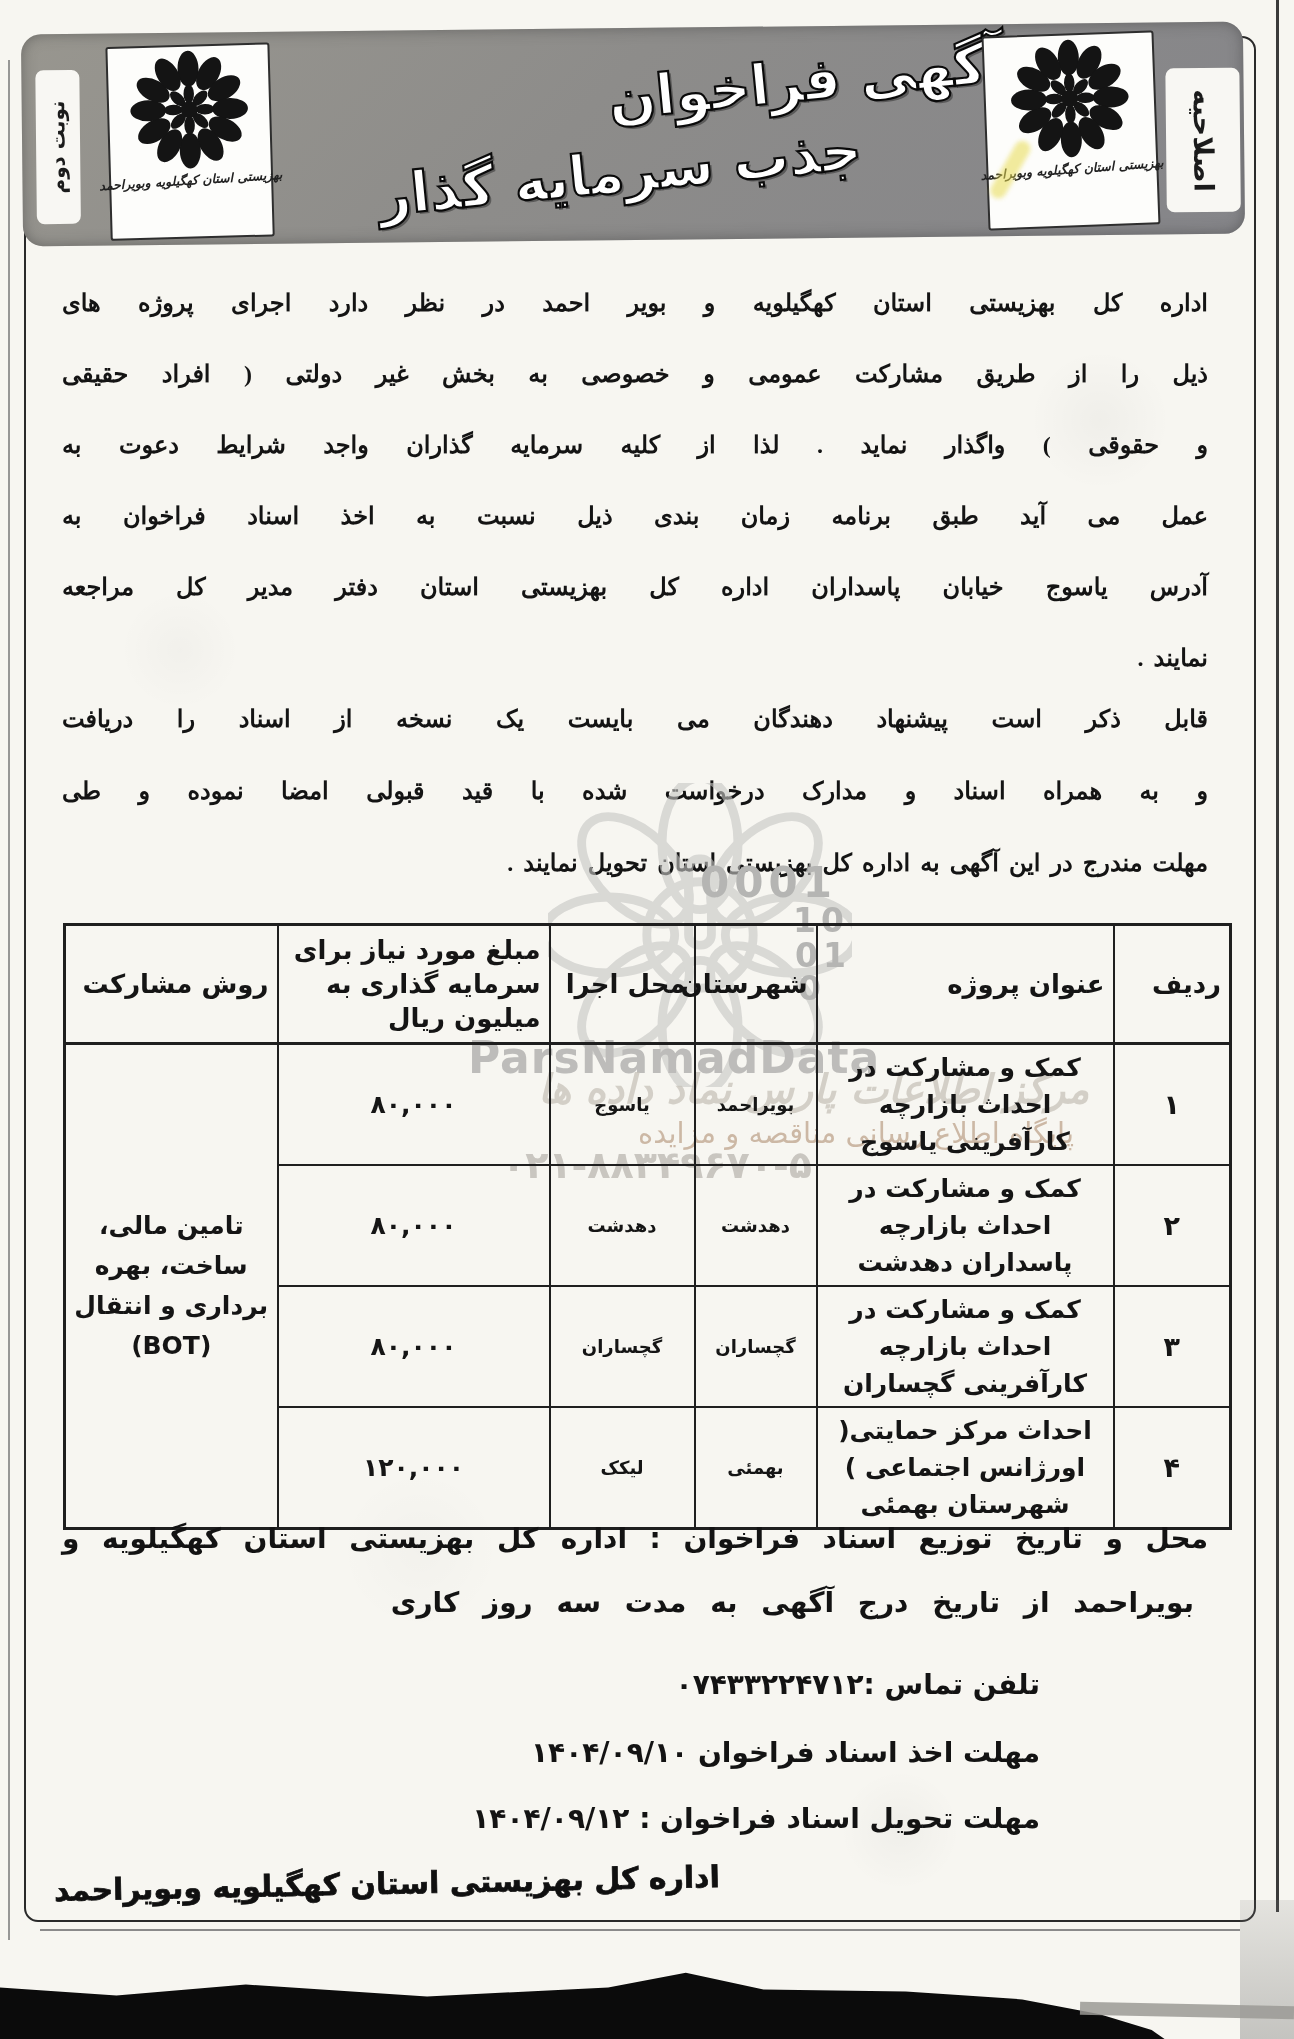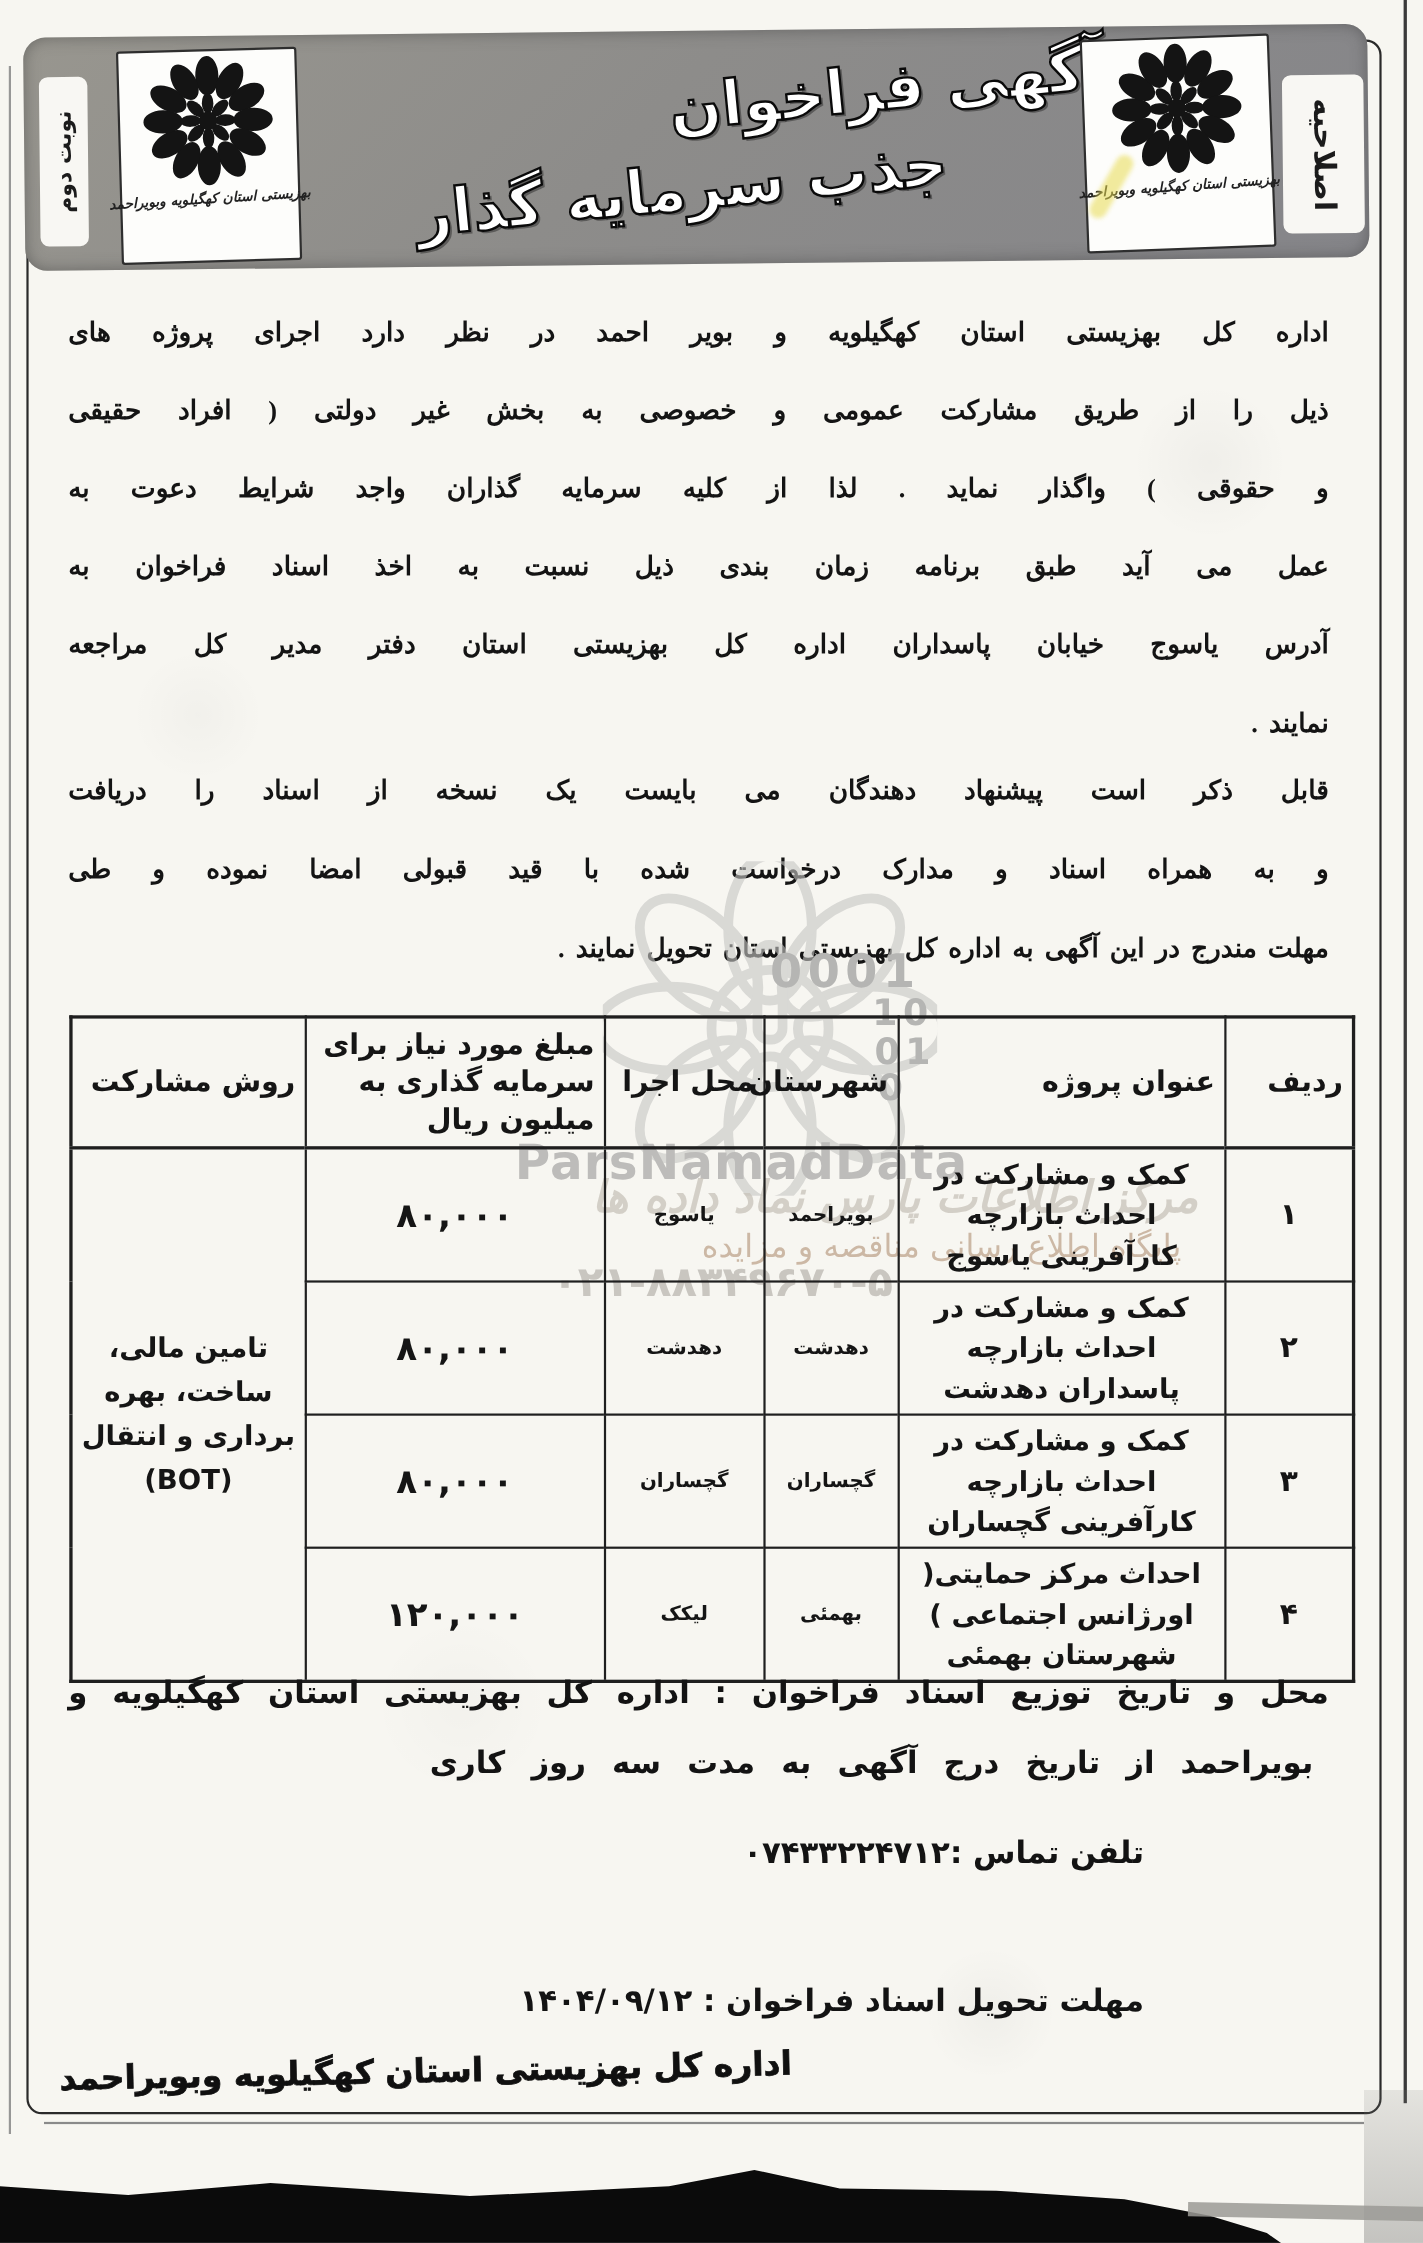--- a/index.html
+++ b/index.html
@@ -94,21 +94,21 @@
   #proj-table th,#proj-table td{
     border:2px solid #1f1f1f;font-weight:700;text-align:center;vertical-align:middle;
     padding:4px 8px;box-sizing:border-box;background:transparent;color:#151515;
   }
   #proj-table{border:3px solid #1f1f1f;}
   #proj-table th{font-size:26px;text-align:right;}
   th.amount-h{font-size:24px;line-height:34px;}
   td.cell-title{font-size:25px;line-height:37px;padding:4px 14px;}
   td.cell-no{font-size:27px;}
   td.cell-county,td.cell-location{font-size:18px;}
-  td.cell-amount{font-size:31px;letter-spacing:2px;}
+  td.cell-amount{font-size:25px;letter-spacing:2px;}
   td.cell-method{font-size:25px;line-height:40px;padding:4px 12px;}
   #proj-table thead th{border-bottom-width:3px;}
 
   
   .fline{position:absolute;direction:rtl;font-weight:700;font-size:28px;color:#131313;z-index:2;}
   #f-dist1{left:62px;top:1522px;width:1146px;text-align:justify;text-align-last:justify;word-spacing:6px;}
   #f-dist2{right:100px;top:1586px;text-align:center;word-spacing:14px;margin-left:15px;}
   #f-phone{right:254px;top:1668px;text-align:right;}
   #f-dl1{right:254px;top:1736px;text-align:right;}
   #f-dl2{right:254px;top:1802px;text-align:right;}
@@ -310,20 +310,21 @@
         <td class="cell-county">بهمئی</td>
         <td class="cell-location">لیکک</td>
         <td class="cell-amount">۱۲۰,۰۰۰</td>
       </tr>
     </tbody>
   </table>
 
   <div class="fline" id="f-dist1">محل و تاریخ توزیع اسناد فراخوان : اداره کل بهزیستی استان کهگیلویه و</div>
   <div class="fline" id="f-dist2">بویراحمد از تاریخ درج آگهی به مدت سه روز کاری</div>
   <div class="fline" id="f-phone">تلفن تماس :۰۷۴۳۳۲۲۴۷۱۲</div>
+  <div class="fline" id="f-dl1">مهلت اخذ اسناد فراخوان ۱۴۰۴/۰۹/۱۰</div>
   <div class="fline" id="f-dl2">مهلت تحویل اسناد فراخوان : ۱۴۰۴/۰۹/۱۲</div>
   <div id="signature">اداره کل بهزیستی استان کهگیلویه وبویراحمد</div>
 
   <div id="corner-noise"></div>
   <div id="black-band"></div>
   <div id="gray-streak"></div>
 
 </div>
 
 </body></html>

